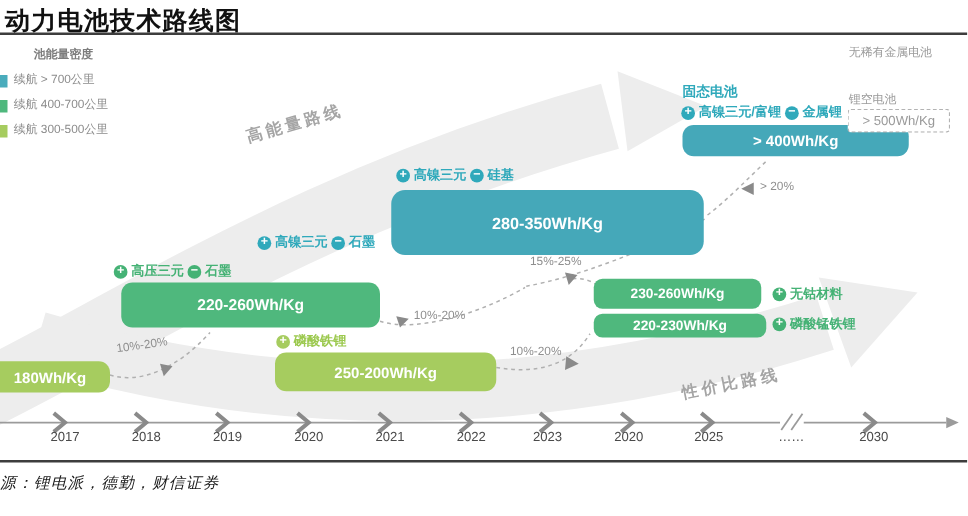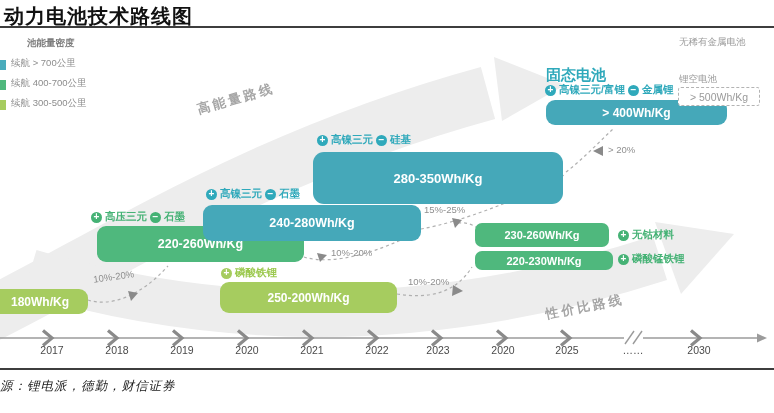--- a/index.html
+++ b/index.html
@@ -30,21 +30,21 @@
        text-align:center;display:inline-block;font-weight:700;flex:0 0 11px;}
   .teal .ico{background:#2FA9BB}.green .ico{background:#45B275}.lgreen .ico{background:#A6CC5F}
   .ico.plus::before{content:"+"}
   .ico.minus::before{content:"−"}
 
   .pct{position:absolute;font-size:9.5px;color:#8f8f8f;z-index:3;white-space:nowrap;}
   .route{position:absolute;color:#a5a5a5;font-weight:700;font-size:13px;letter-spacing:3px;z-index:1;white-space:nowrap;}
   .graylabel{position:absolute;color:#9a9a9a;font-size:9.5px;z-index:2;white-space:nowrap;}
   .dashedbox{position:absolute;border:1px dashed #b3b3b3;border-radius:3px;color:#9a9a9a;font-size:10.5px;
              display:flex;align-items:center;justify-content:center;z-index:2;background:#fff;white-space:nowrap;}
-  .soltitle{position:absolute;color:#2FA9BB;font-weight:700;font-size:15px;z-index:3;white-space:nowrap;font-family:Liberation Mono, monospace;}
+  .soltitle{position:absolute;color:#2FA9BB;font-weight:700;font-size:11px;z-index:3;white-space:nowrap;font-family:Liberation Mono, monospace;}
   .year{position:absolute;top:344px;width:48px;text-align:center;font-size:10.5px;color:#4a4a4a;z-index:2;}
 </style>
 </head>
 <body>
 
 <div id="stage">
 
   <svg width="774" height="413" viewBox="0 0 774 413">
 
     <path d="M -25 322 C 100 262, 250 158, 488 93" stroke="#EDEDED" stroke-width="54" fill="none"></path>
@@ -118,21 +118,20 @@
     <span>石墨</span>
   </div>
   <div class="box green-bg" style="left:97px;top:226px;width:207px;height:36px;font-size:12.5px">220-260Wh/Kg</div>
 
   <div class="chem teal" style="left:206px;top:187px">
     <span class="ico plus"></span>
     <span>高镍三元</span>
     <span class="ico minus"></span>
     <span>石墨</span>
   </div>
-  <div class="box teal-bg" style="left:203px;top:205px;width:218px;height:36px;font-size:12.5px">240-280Wh/Kg</div>
 
   <div class="chem teal" style="left:317px;top:133px">
     <span class="ico plus"></span>
     <span>高镍三元</span>
     <span class="ico minus"></span>
     <span>硅基</span>
   </div>
   <div class="box teal-bg" style="left:313px;top:152px;width:250px;height:52px;font-size:13px;border-radius:11px">280-350Wh/Kg</div>
 
   <div class="soltitle" style="left:546px;top:66px">固态电池</div>

